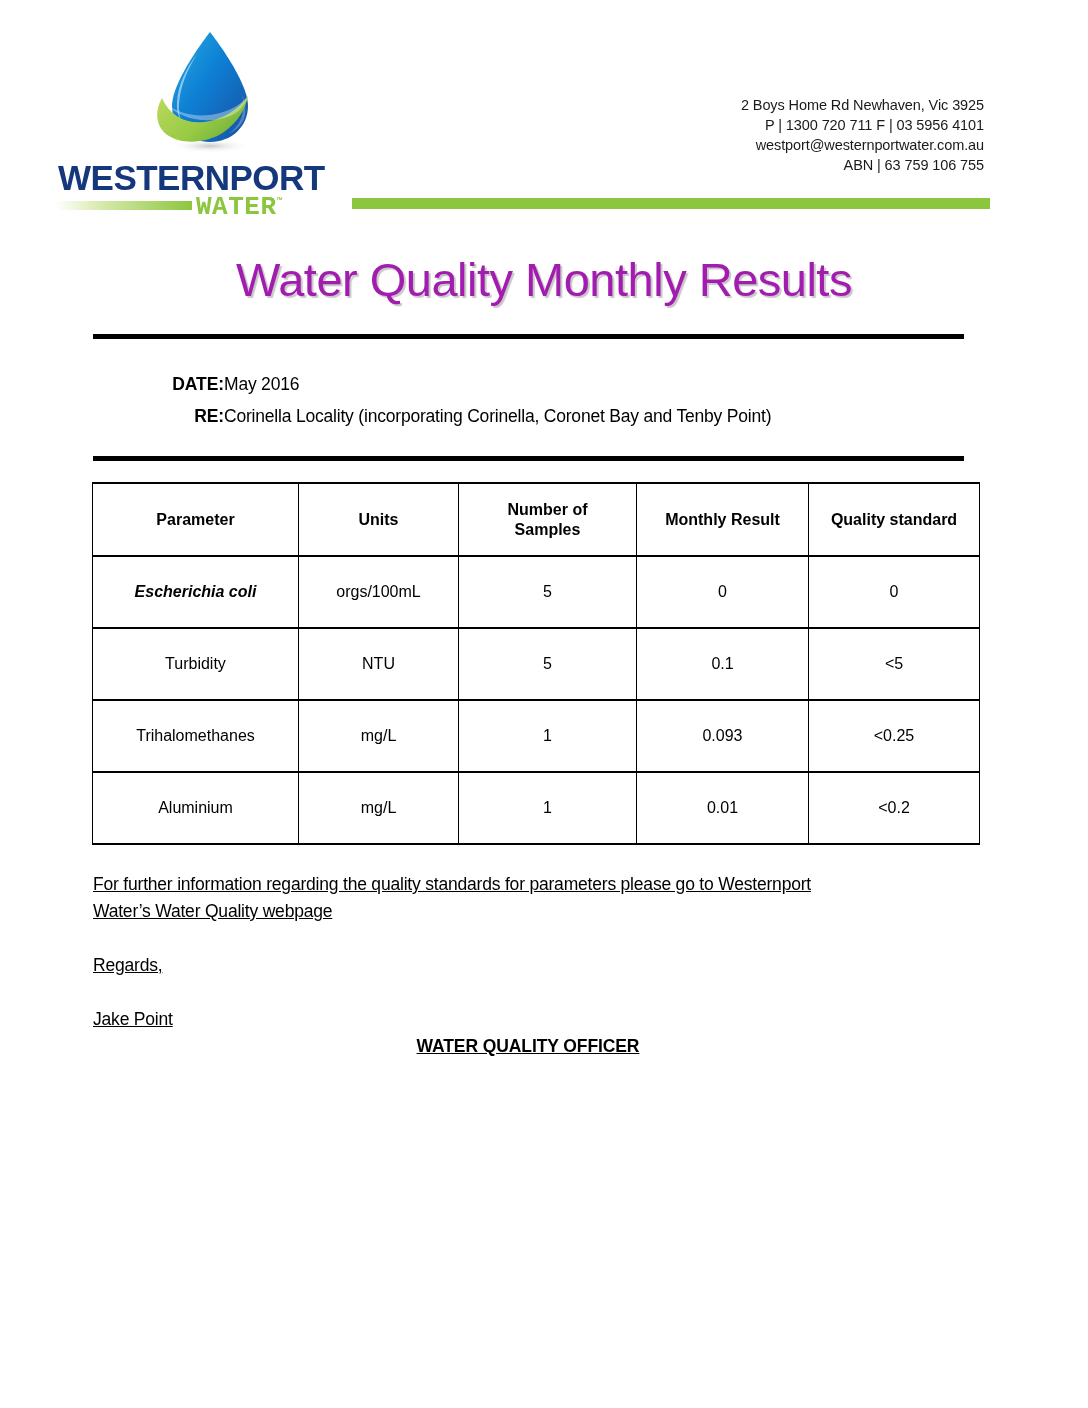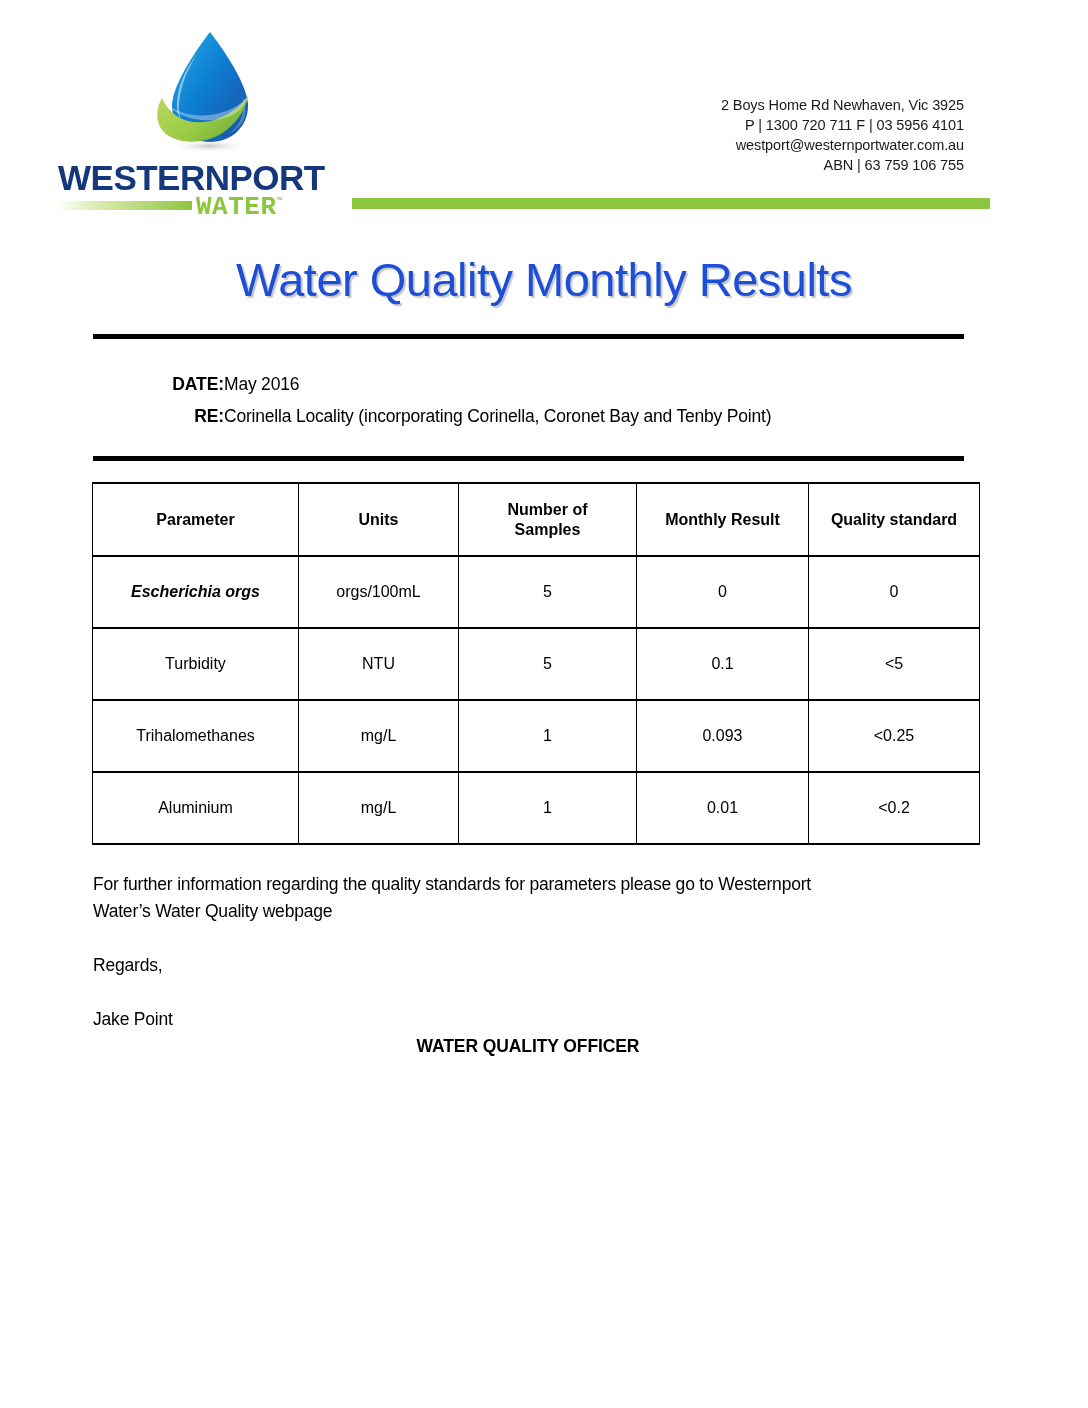--- a/index.html
+++ b/index.html
@@ -82,42 +82,42 @@
     left: 352px;
     top: 198px;
     width: 638px;
     height: 11px;
     background: #8cc63f;
   }
 
   
   .contact {
     position: absolute;
-    right: 124px;
+    right: 104px;
     top: 95px;
     text-align: right;
     font-family: "Liberation Sans", sans-serif;
     font-size: 14.5px;
     line-height: 20px;
     color: #1a1a1a;
     letter-spacing: -0.1px;
   }
   .contact div { white-space: nowrap; }
 
   
   .doc-title {
     position: absolute;
     left: 0;
     top: 252px;
     width: 1088px;
     text-align: center;
     font-family: "Liberation Sans", sans-serif;
     font-size: 47px;
     font-weight: normal;
-    color: #1d4ed8;
+    color: #a21caf;
     text-shadow: 2px 2px 1px rgba(0,0,0,0.22);
     letter-spacing: -0.5px;
   }
 
   
   .hrule {
     position: absolute;
     left: 93px;
     width: 871px;
     height: 5px;
@@ -188,21 +188,21 @@
   
   .footer-text {
     position: absolute;
     left: 93px;
     top: 871px;
     width: 870px;
     font-size: 17.5px;
     line-height: 27px;
     letter-spacing: -0.2px;
   }
-  .footer-text p { margin: 0; }
+  .footer-text p { margin: 0; text-decoration: underline; }
   .gap { height: 27px; }
   .sig-role { font-weight: bold; letter-spacing: -0.1px; text-align: center; }
 </style>
 </head>
 <body>
 
 <div class="page">
 
   <div class="header">
 
@@ -271,21 +271,21 @@
         <th class="col-samples">
           <span>Number of</span><br>
           <span>Samples</span>
         </th>
         <th class="col-result">Monthly Result</th>
         <th class="col-std">Quality standard</th>
       </tr>
     </thead>
     <tbody>
       <tr>
-        <td class="col-param"><span class="italic-sp">Escherichia orgs</span></td>
+        <td class="col-param"><span class="italic-sp">Escherichia coli</span></td>
         <td class="col-units">orgs/100mL</td>
         <td class="col-samples">5</td>
         <td class="col-result">0</td>
         <td class="col-std">0</td>
       </tr>
       <tr>
         <td class="col-param">Turbidity</td>
         <td class="col-units">NTU</td>
         <td class="col-samples">5</td>
         <td class="col-result">0.1</td>

